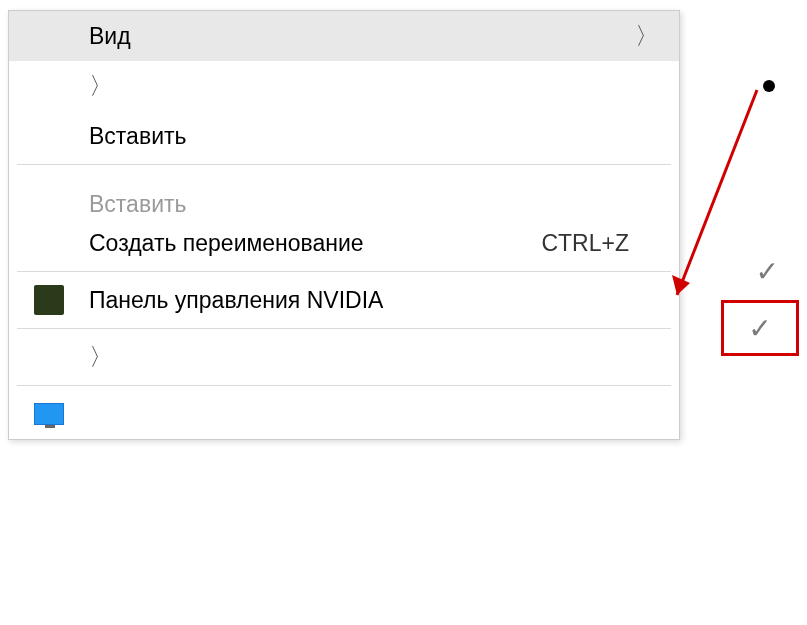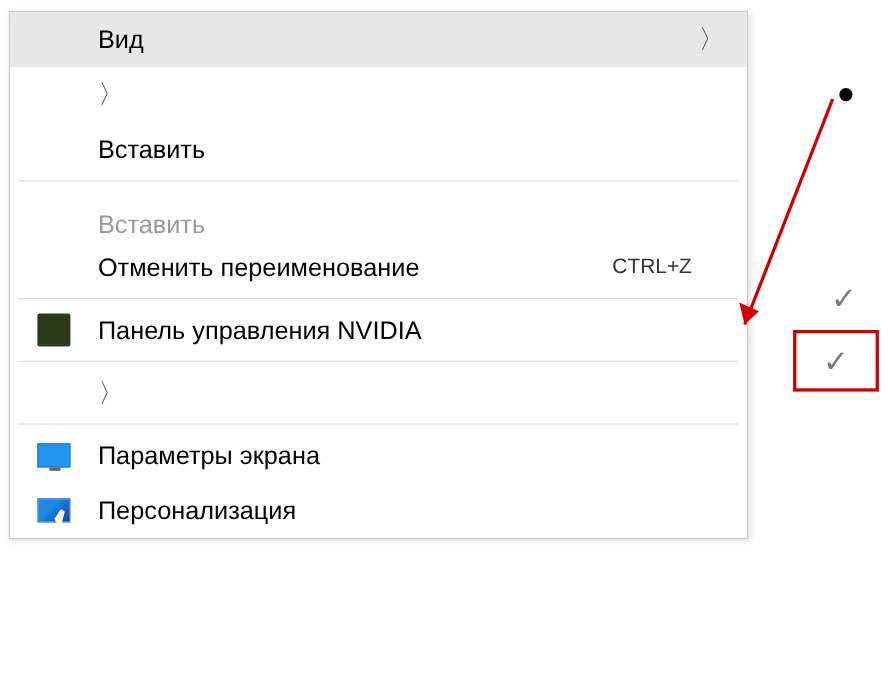--- a/index.html
+++ b/index.html
@@ -38,21 +38,21 @@
       background: #e8e8e8;
     }
     .menu-item.disabled {
       color: #9a9a9a;
       align-items: flex-end;
     }
     .menu-item .label {
       flex: 1;
     }
     .menu-item .shortcut {
-      font-size: 19px;
+      font-size: 23px;
       color: #333;
       margin-right: 30px;
     }
     .menu-item .chevron {
       color: #555;
       font-size: 24px;
       font-weight: 300;
     }
     .menu-item .icon {
       position: absolute;
@@ -175,21 +175,21 @@
   </div>
 
   <div class="separator"></div>
 
   <div class="menu-item disabled">
     <span class="label">Вставить</span>
   </div>
 
 
   <div class="menu-item">
-    <span class="label">Отменить переименование</span>
+    <span class="label">Создать переименование</span>
     <span class="shortcut">CTRL+Z</span>
   </div>
 
   <div class="separator"></div>
 
   <div class="menu-item">
     <span class="icon">
       <span class="nvidia-icon"></span>
     </span>
     <span class="label">Панель управления NVIDIA</span>
@@ -200,29 +200,22 @@
   <div class="menu-item">
     <span class="chevron">〉</span>
   </div>
 
   <div class="separator"></div>
 
   <div class="menu-item">
     <span class="icon">
       <span class="display-icon"></span>
     </span>
-    <span class="label">Параметры экрана</span>
-  </div>
-
-  <div class="menu-item">
-    <span class="icon">
-      <span class="personalize-icon"></span>
-    </span>
-    <span class="label">Персонализация</span>
-  </div>
+  </div>
+
 
 </div>
 
 <div class="side-panel">
   <div class="bullet"></div>
   <div class="check1">✓</div>
   <div class="check2-box">
     <div class="check2">✓</div>
   </div>
 </div>

